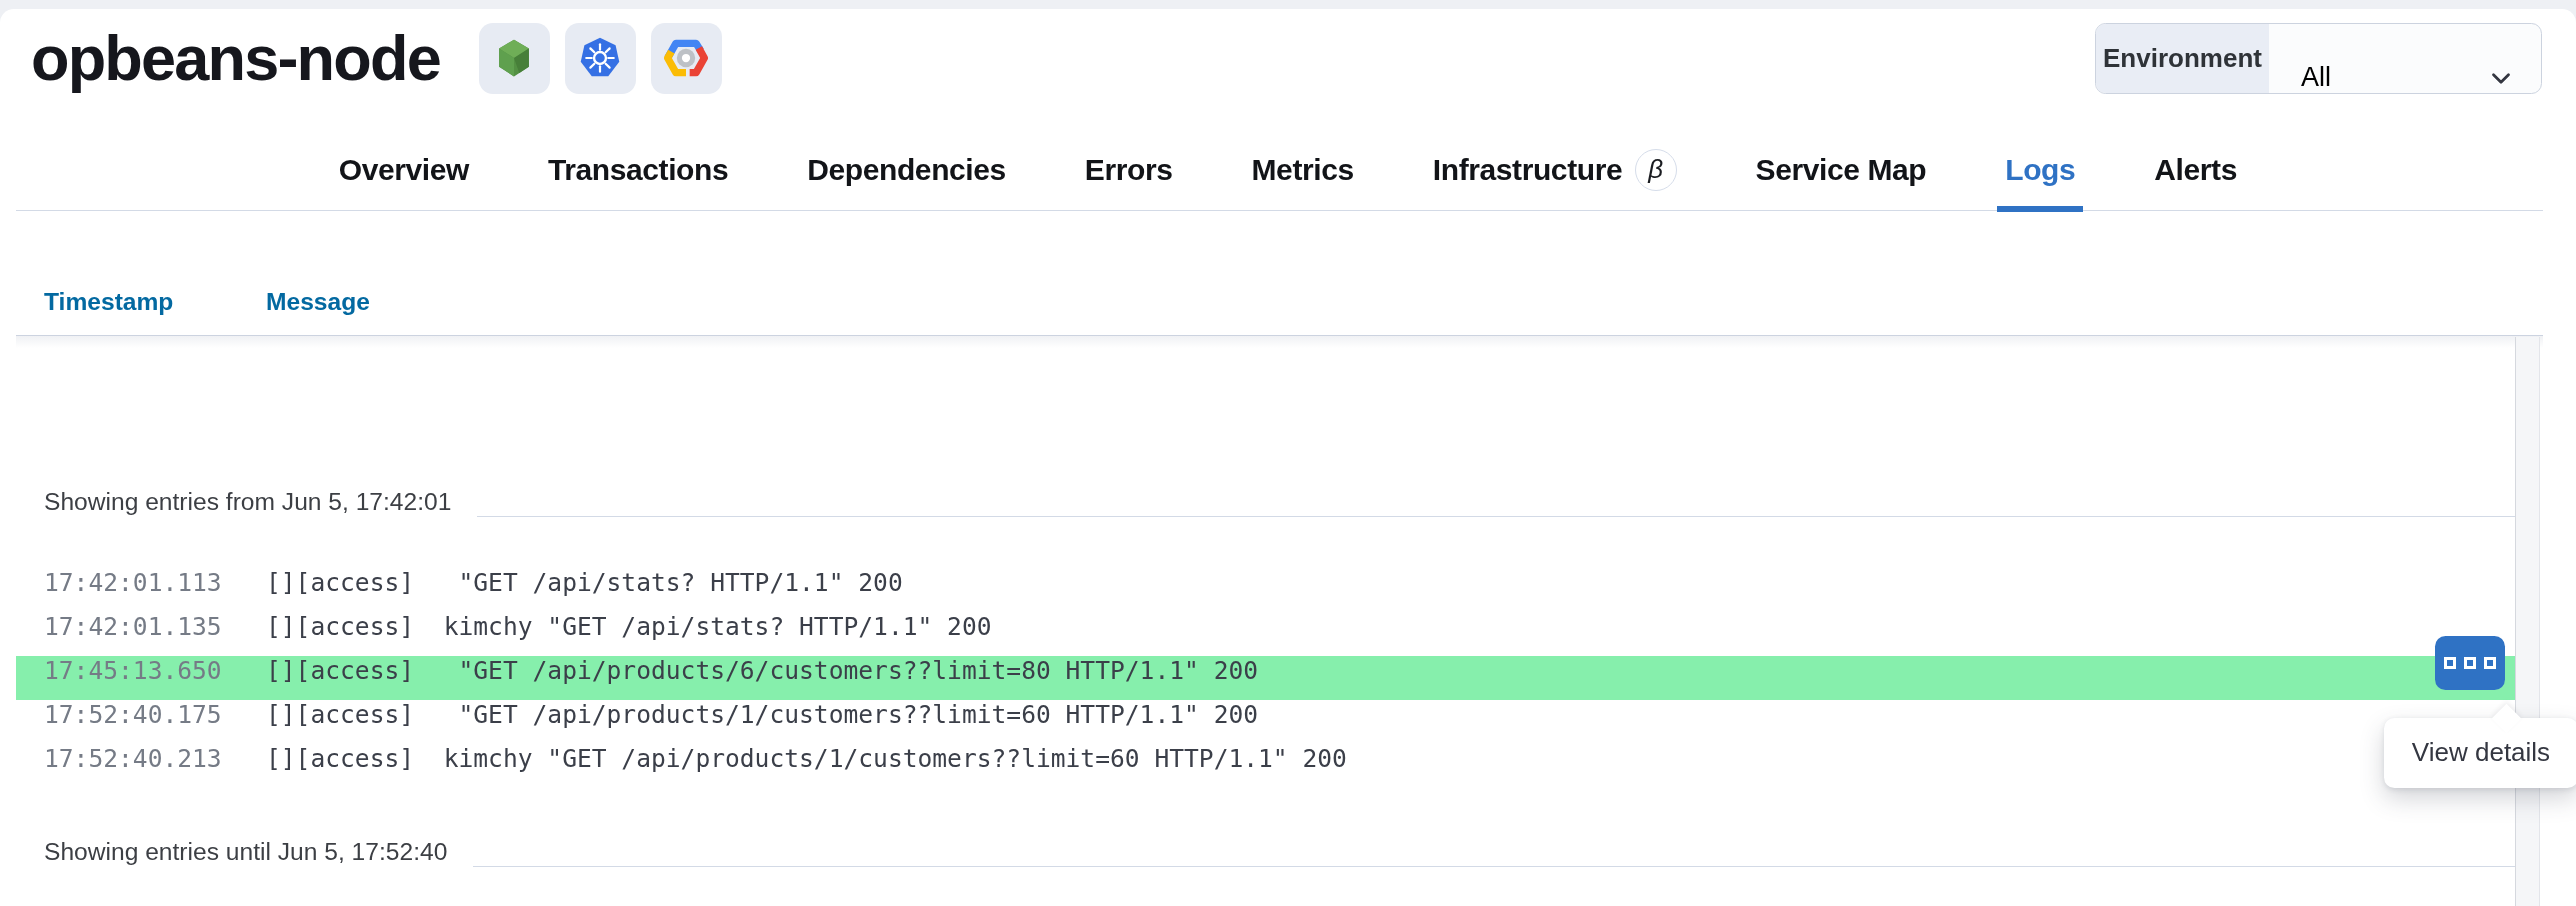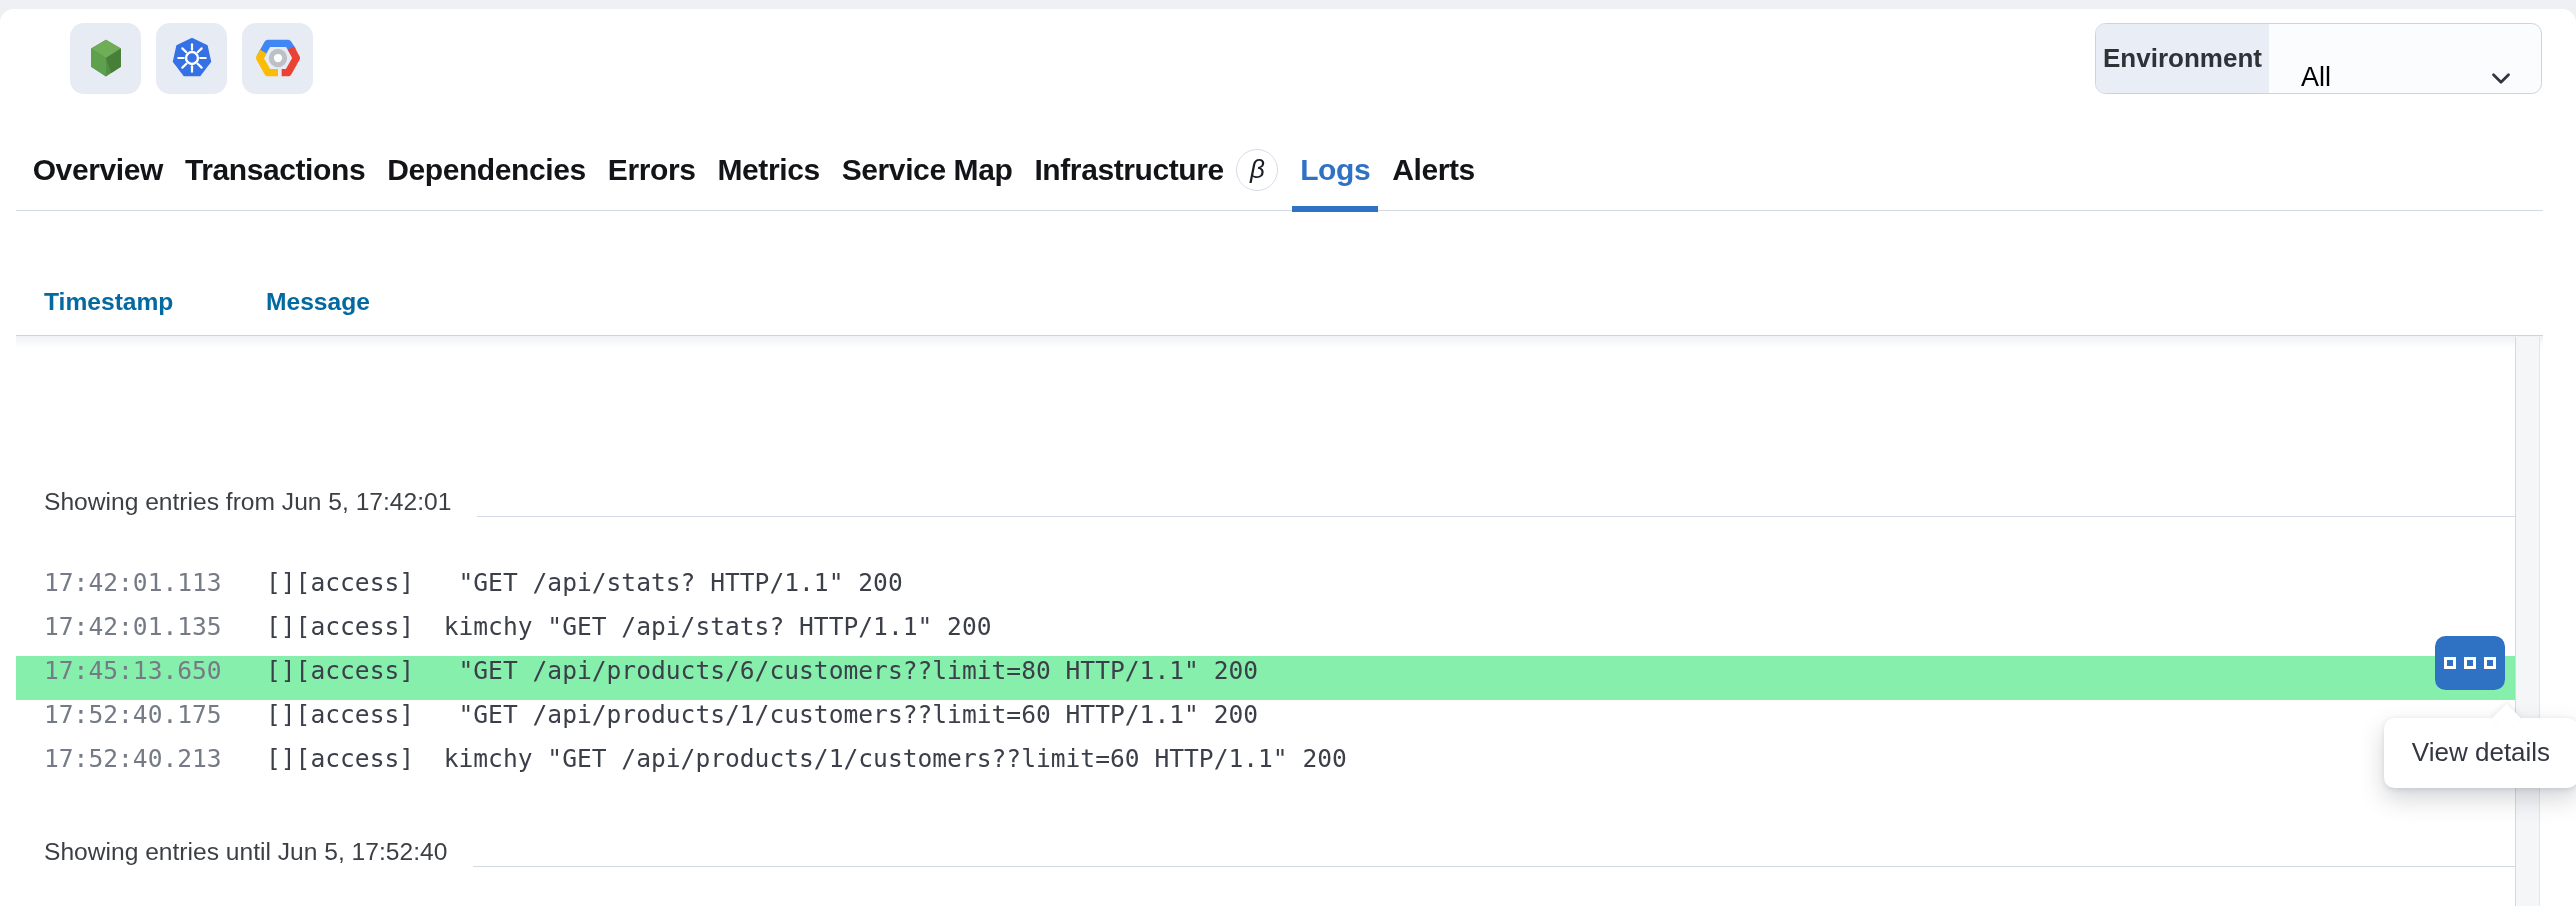--- a/index.html
+++ b/index.html
@@ -42,23 +42,24 @@
     font-size: 26px; font-weight: 700; color: #2f3338;
   }
   .env-value {
     flex: 1; display: flex; align-items: flex-end;
     padding: 0 24.6px 0 32px; font-size: 27px; color: #000000;
   }
   .env-caret { margin-left: auto; display: flex; align-items: center; }
 
   
   .tabs {
-    display: flex; align-items: center; gap: 22px;
+    display: flex; align-items: center; gap: 79px;
     margin: 36px 33px 0 16px; padding-left: 16.7px; height: 81px;
     border-bottom: 1.8px solid #d3dae6;
+    justify-content: center;
   }
   .tab {
     position: relative; display: flex; align-items: center;
     font-size: 30px; font-weight: 700; letter-spacing: -0.4px;
     color: #121418; height: 100%; cursor: pointer; white-space: nowrap;
   }
   .tab.active { color: #2f72c4; }
   .tab.active::after {
     content: ""; position: absolute; left: -8px; right: -8px; bottom: -1.8px;
     height: 6.1px; background: #2f72c4;
@@ -130,20 +131,21 @@
     box-shadow: -1.8px -1.8px 4.4px rgba(60,64,80,0.08);
   }
 </style>
 </head>
 <body>
 
 <div class="viewport">
   <div class="page">
 
     <div class="svc-header">
+      <div class="svc-title">opbeans-node</div>
 
       <div class="badges">
         <div class="icon-badge">
           <svg width="42" height="42" viewBox="0 0 48 48">
             <polygon points="24,3 41,13 41,34 24,45 7,34 7,13" fill="#539043"></polygon>
             <polygon points="24,3 41,13 24,24 7,13" fill="#6fae57"></polygon>
             <polygon points="7,13 24,24 24,45 7,34" fill="#5fa04e"></polygon>
             <polygon points="24,24 41,13 41,34 30,41" fill="#477f39"></polygon>
           </svg>
         </div>
@@ -199,25 +201,25 @@
         <div class="tab">
           <span>Dependencies</span>
         </div>
         <div class="tab">
           <span>Errors</span>
         </div>
         <div class="tab">
           <span>Metrics</span>
         </div>
         <div class="tab">
-          <span>Service Map</span>
-        </div>
-        <div class="tab">
           <span>Infrastructure</span>
           <span class="beta-badge">β</span>
+        </div>
+        <div class="tab">
+          <span>Service Map</span>
         </div>
         <div class="tab active">
           <span>Logs</span>
         </div>
         <div class="tab">
           <span>Alerts</span>
         </div>
       </nav>
 
     <div class="thead">

